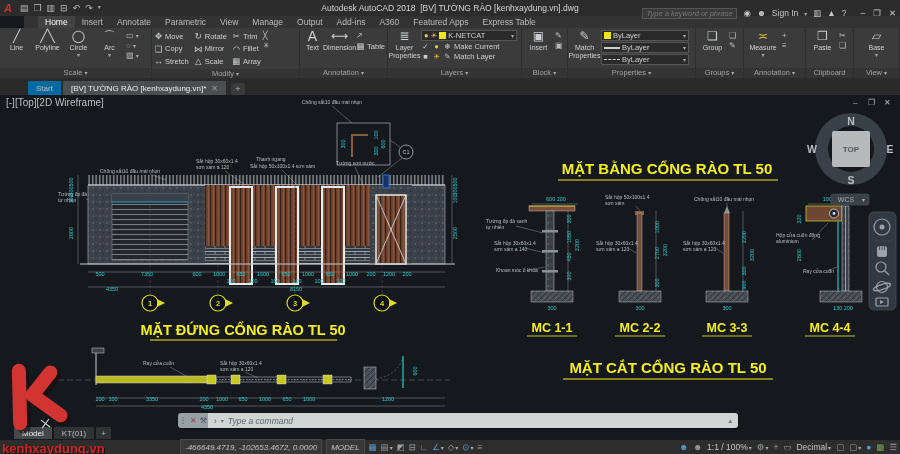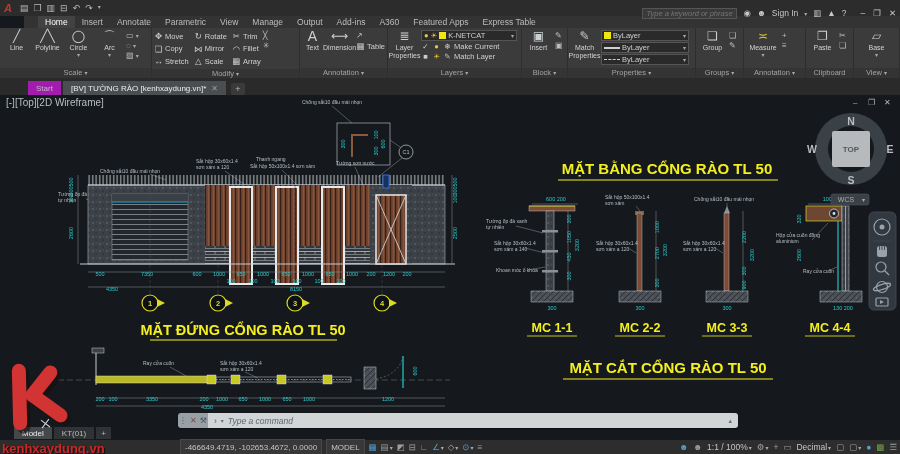--- a/index.html
+++ b/index.html
@@ -40,21 +40,21 @@
   .swatch{width:7px;height:7px;background:#f0e616;flex:none;}
   .lnw{width:16px;height:2px;background:#cfcfcf;flex:none;}
   .lnt{width:16px;height:0;border-top:1px dashed #cfcfcf;flex:none;}
   .tinyrow{display:flex;gap:2px;align-items:center;font-size:7.5px;color:#cfcfcf;}
   .tinyrow .sm-icon{font-size:7.5px;}
   .yellow{color:#e6c93c;}
   .caret{font-size:6px;color:#a9a9a9;}
   
   .filetabs{position:absolute;top:78px;left:0;width:900px;height:17px;background:#2a2a2a;
             display:flex;align-items:flex-end;padding-left:28px;font-size:8px;}
-  .ftab{height:14px;display:flex;align-items:center;padding:0 8px;gap:5px;color:#bdbdbd;background:#a21caf;margin-right:2px;}
+  .ftab{height:14px;display:flex;align-items:center;padding:0 8px;gap:5px;color:#bdbdbd;background:#0369a1;margin-right:2px;}
   .ftab.active{background:#4b4e51;color:#ececec;}
   .plusbtn{height:12px;width:14px;background:#3a3a3a;color:#b9b9b9;display:flex;align-items:center;
            justify-content:center;font-size:9px;margin-left:3px;border-radius:2px;}
   
   .canvas{position:absolute;top:95px;left:0;width:900px;height:345px;background:#15191d;}
   .vplabel{position:absolute;top:2px;left:6px;font-size:10px;color:#b9bfc3;z-index:3;}
   svg text{font-family:"Liberation Sans",sans-serif;}
   .dim{fill:#2bc9c9;font-size:5.5px;}
   .lbl{fill:#b6bec3;font-size:5px;}
   .dl{stroke:#8d969c;stroke-width:0.5;fill:none;}
@@ -72,21 +72,21 @@
   
   .laytabs{position:absolute;left:14px;bottom:1px;display:flex;align-items:center;gap:2px;
            font-size:8px;z-index:4;}
   .ltab{height:12px;display:flex;align-items:center;padding:0 8px;background:#303336;color:#b9b9b9;}
   .ltab.active{background:#45484b;color:#ececec;}
   
   .statusbar{position:absolute;top:440px;left:0;width:900px;height:14px;background:#2d2d2d;
              display:flex;align-items:center;font-size:8px;color:#b5b5b5;gap:4px;padding-right:3px;}
   .sb-spacer{width:176px;flex:none;}
   .sb-box{background:#383838;border:1px solid #474747;padding:0 4px;height:17px;display:flex;
-          align-items:center;color:#c6c6c6;}
+          align-items:center;color:#c6c6c6;font-style:italic;}
   .sb-ic{font-size:8.5px;color:#9aa0a4;display:flex;align-items:center;gap:1px;}
   .sb-ic.blue{color:#4f9fd8;}
   .sb-ic.green{color:#7a9a4a;}
   .sb-right{margin-left:auto;display:flex;align-items:center;gap:5px;}
   
   .wm-text{position:absolute;left:2px;top:441px;z-index:9;font-size:13px;font-weight:bold;
            color:#cd2727;text-shadow:1px 1px 1px #160a0a;}
   .klogo{position:absolute;left:4px;top:263px;width:74px;height:82px;z-index:8;}
 </style>
 </head>
@@ -97,20 +97,23 @@
   <div class="titlebar">
     <div class="acadA">A</div>
     <div class="qat">
       <span>▤</span>
       <span>❒</span>
       <span>▥</span>
       <span>⊟</span>
       <span>↶</span>
       <span>↷</span>
       <span class="caret">▾</span>
+    </div>
+    <div class="ttl-text">
+      <span>Autodesk AutoCAD 2018</span>&nbsp;&nbsp;<span>[BV] TƯỜNG RÀO [kenhxaydung.vn].dwg</span>
     </div>
     <div class="ttl-right">
       <input class="searchbox" placeholder="Type a keyword or phrase" style="">
       <span>◉</span>
       <span>☻</span>
       <span>Sign In</span>
       <span class="caret">▾</span>
       <span>▥</span>
       <span>▲</span>
       <span>?</span>

